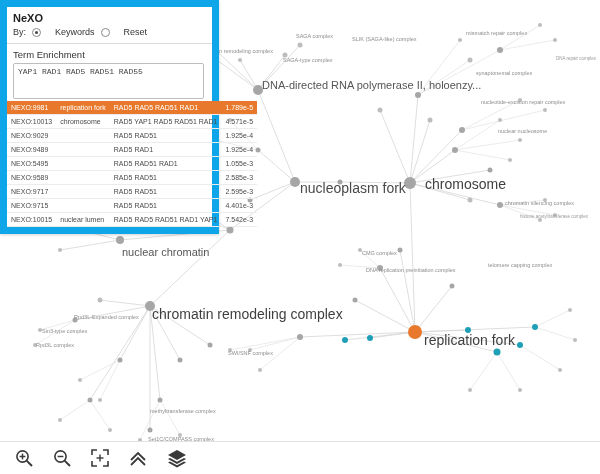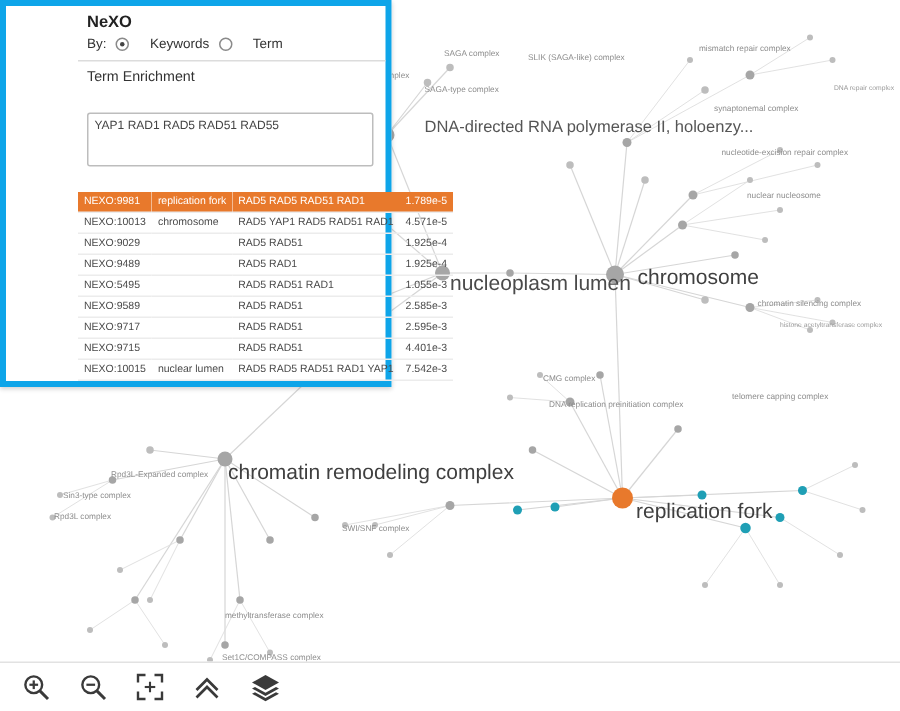--- a/index.html
+++ b/index.html
@@ -20,26 +20,25 @@
     width: 600px;
     height: 474px;
   }
   
   #panel {
     position: absolute;
     left: 0;
     top: 0;
     width: 205px;
     background: #ffffff;
-    border: 4px solid #0ea5e9;
+    border: 7px solid #0ea5e9;
     box-shadow: 0 1px 3px rgba(0,0,0,0.18);
     z-index: 40;
     font-size: 9px;
     color: #333;
-    padding-left: 48px;
   }
   #panel-title {
     font-size: 11px;
     font-weight: bold;
     padding: 5px 6px 3px 6px;
     color: #222;
   }
   .search-row {
     display: flex;
     align-items: center;
@@ -102,27 +101,27 @@
   .section-divider {
     border-top: 1px solid #dcdcdc;
     margin: 0;
   }
   #term-enrichment-label {
     padding: 5px 6px 3px 6px;
     font-size: 9.5px;
     color: #333;
   }
   #term-textarea {
-    margin: 15px 6px;
+    margin: 0 6px;
     width: 191px;
     height: 36px;
     border: 1px solid #bdbdbd;
     border-radius: 2px;
     font-size: 8px;
-    font-family: Liberation Sans, sans-serif;
+    font-family: Liberation Mono, monospace;
     color: #444;
     padding: 3px 4px;
     box-sizing: border-box;
     resize: none;
     outline: none;
   }
   .params-row {
     display: flex;
     align-items: center;
     gap: 4px;
@@ -390,22 +389,22 @@
     <circle cx="240" cy="60" r="2" fill="#bdbdbd"></circle>
     <circle cx="175" cy="60" r="2" fill="#bdbdbd"></circle>
     <circle cx="165" cy="15" r="2" fill="#bdbdbd"></circle>
   </g>
 </svg>
 
 <div id="graph-labels">
     <div class="node-label big-label hl-label" style="left: 425px; top: 176px;">chromosome</div>
     <div class="node-label big-label hl-label" style="left: 424px; top: 332px;">replication fork</div>
     <div class="node-label big-label hl-label" style="left: 152px; top: 306px;">chromatin remodeling complex</div>
-    <div class="node-label big-label" style="left: 300px; top: 180px;">nucleoplasm lumen</div>
-    <div class="node-label mid-label" style="left: 262px; top: 79px; margin-left: 21px;">DNA-directed RNA polymerase II, holoenzy...</div>
+    <div class="node-label big-label" style="left: 300px; top: 180px;">nucleoplasm fork</div>
+    <div class="node-label mid-label" style="left: 262px; top: 79px;">DNA-directed RNA polymerase II, holoenzy...</div>
     <div class="node-label mid-label" style="left: 122px; top: 246px;">nuclear chromatin</div>
     <div class="node-label small-label" style="left: 283px; top: 57px;">SAGA-type complex</div>
     <div class="node-label small-label" style="left: 296px; top: 33px;">SAGA complex</div>
     <div class="node-label small-label" style="left: 352px; top: 36px;">SLIK (SAGA-like) complex</div>
     <div class="node-label small-label" style="left: 198px; top: 48px;">chromatin remodeling complex</div>
     <div class="node-label small-label" style="left: 466px; top: 30px;">mismatch repair complex</div>
     <div class="node-label small-label" style="left: 476px; top: 70px;">synaptonemal complex</div>
     <div class="node-label small-label" style="left: 481px; top: 99px;">nucleotide-excision repair complex</div>
     <div class="node-label small-label" style="left: 498px; top: 128px;">nuclear nucleosome</div>
     <div class="node-label small-label" style="left: 505px; top: 200px;">chromatin silencing complex</div>
@@ -429,21 +428,21 @@
 
 
   <div class="radio-row">
     <span>By:</span>
     <span class="radio-item">
       <span class="radio checked"></span>
       <span>Keywords</span>
     </span>
     <span class="radio-item">
       <span class="radio"></span>
-      <span>Term</span>
+      <span>Reset</span>
     </span>
   </div>
 
   <div class="section-divider"></div>
 
   <div id="term-enrichment-label">Term Enrichment</div>
   <textarea id="term-textarea" style="">YAP1 RAD1 RAD5 RAD51 RAD55</textarea>
 
 
   <table id="results-table">

